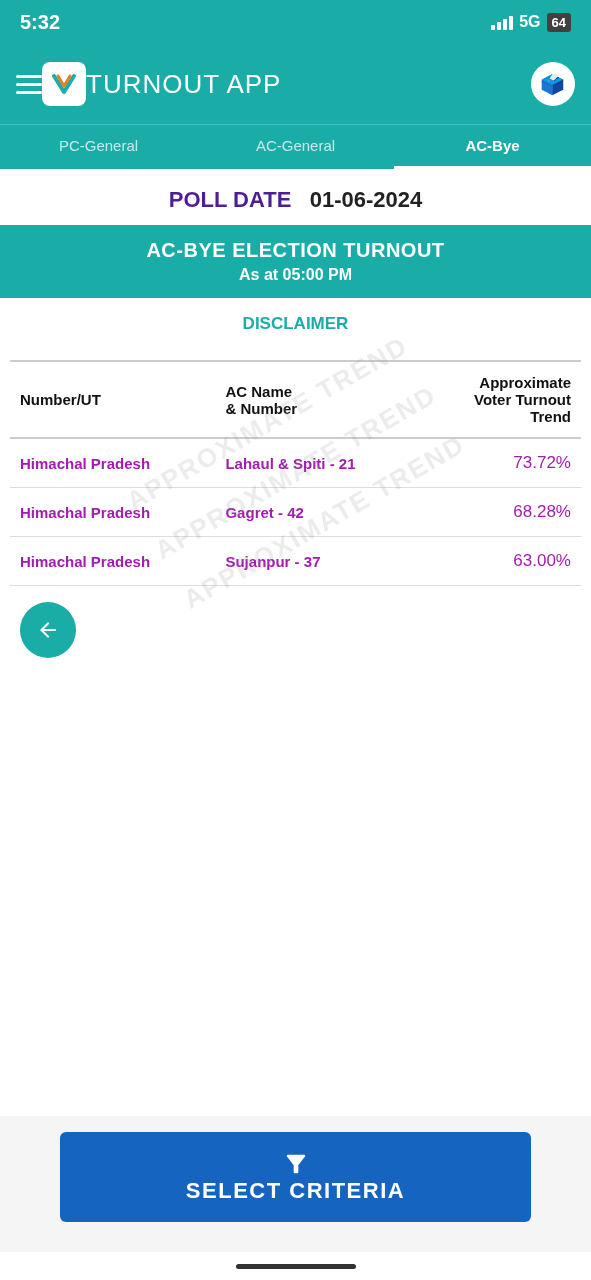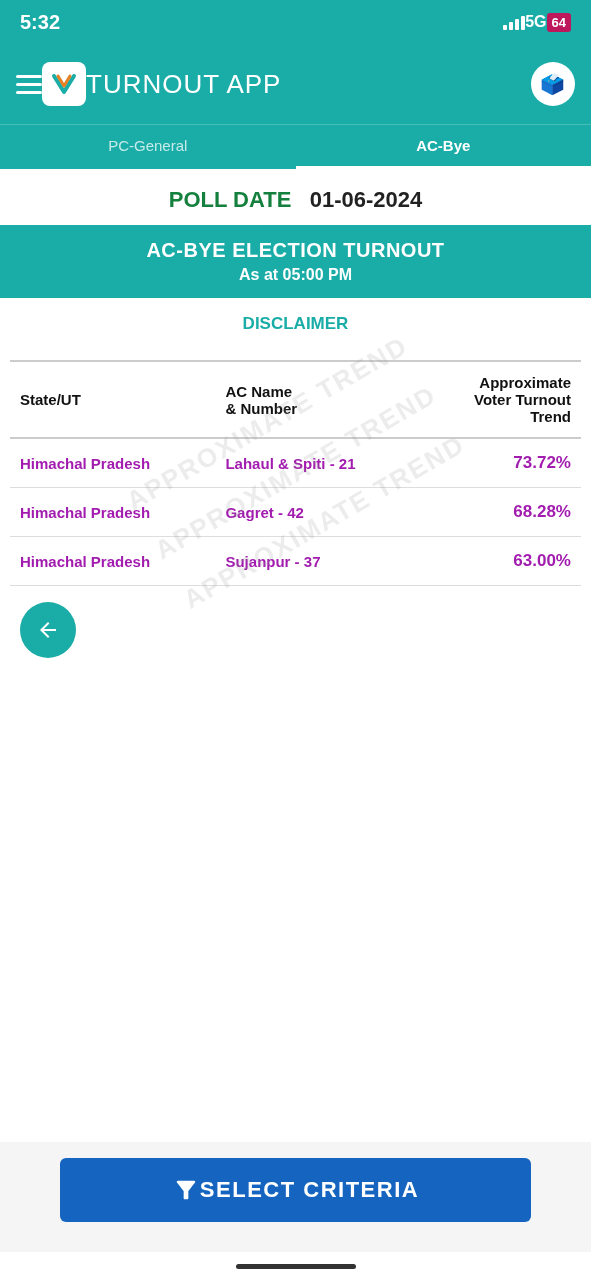--- a/index.html
+++ b/index.html
@@ -25,25 +25,26 @@
       height: 44px;
     }
     .status-time {
       font-size: 20px;
       font-weight: 600;
       color: white;
     }
     .status-icons {
       display: flex;
       align-items: center;
+      gap: 6px;
       font-size: 16px;
       color: white;
     }
     .battery-badge {
-      background: #be185d;
+      background: #404040;
       color: white;
       font-size: 13px;
       font-weight: bold;
       padding: 2px 5px;
       border-radius: 3px;
     }
 
     
     .header {
       background: #1aada8;
@@ -135,21 +136,21 @@
     
     .poll-date-section {
       padding: 18px 20px 12px;
       text-align: center;
     }
     .poll-date-text {
       font-size: 22px;
       font-weight: 700;
     }
     .poll-date-label {
-      color: #15803d;
+      color: #4c1d95;
       font-weight: 700;
     }
     .poll-date-value {
       color: #222;
       font-weight: 700;
     }
 
     
     .report-banner {
       background: #1aada8;
@@ -230,21 +231,21 @@
     }
     td {
       padding: 14px 10px;
       font-size: 15px;
       color: #a21caf;
       border-bottom: 1px solid #ddd;
       vertical-align: middle;
     }
     td:last-child {
       text-align: right;
-      font-weight: 700;
+      font-weight: 400;
       font-size: 17px;
     }
     td:first-child {
       font-weight: 700;
     }
     td:nth-child(2) {
       font-weight: 600;
     }
 
     
@@ -278,20 +279,21 @@
       border: none;
       border-radius: 6px;
       padding: 18px 24px;
       font-size: 22px;
       font-weight: 700;
       letter-spacing: 1.5px;
       cursor: pointer;
       display: flex;
       align-items: center;
       justify-content: center;
+      flex-direction: column;
     }
     .filter-icon {
       display: inline-flex;
       align-items: center;
       justify-content: center;
     }
     .filter-icon svg {
       width: 28px;
       height: 28px;
       fill: white;
@@ -358,20 +360,21 @@
       <span>TURNOUT</span><span style="font-weight:400;"> APP</span>
     </span>
   </div>
   <div class="election-symbol">
     🗳️
   </div>
 </div>
 
 <div class="tabs">
   <div class="tab">PC-General</div>
+  <div class="tab">AC-General</div>
   <div class="tab active">AC-Bye</div>
 </div>
 
 <div class="main-content">
 
   <div class="poll-date-section">
     <div class="poll-date-text">
       <span class="poll-date-label">POLL DATE</span>
       <span>&nbsp;</span>
       <span class="poll-date-value">01-06-2024</span>
@@ -389,21 +392,21 @@
 
   <div class="table-section">
     <div class="watermark">
       APPROXIMATE TREND<br>
       APPROXIMATE TREND<br>
       APPROXIMATE TREND
     </div>
     <table>
       <thead>
         <tr>
-          <th>State/UT</th>
+          <th>Number/UT</th>
           <th>AC Name<br>&amp; Number</th>
           <th style="text-align:right;">Approximate<br>Voter Turnout<br>Trend</th>
         </tr>
       </thead>
       <tbody id="table-body">
       <tr>
       <td>Himachal Pradesh</td>
       <td>Lahaul &amp; Spiti - 21</td>
       <td>73.72%</td>
     </tr>

